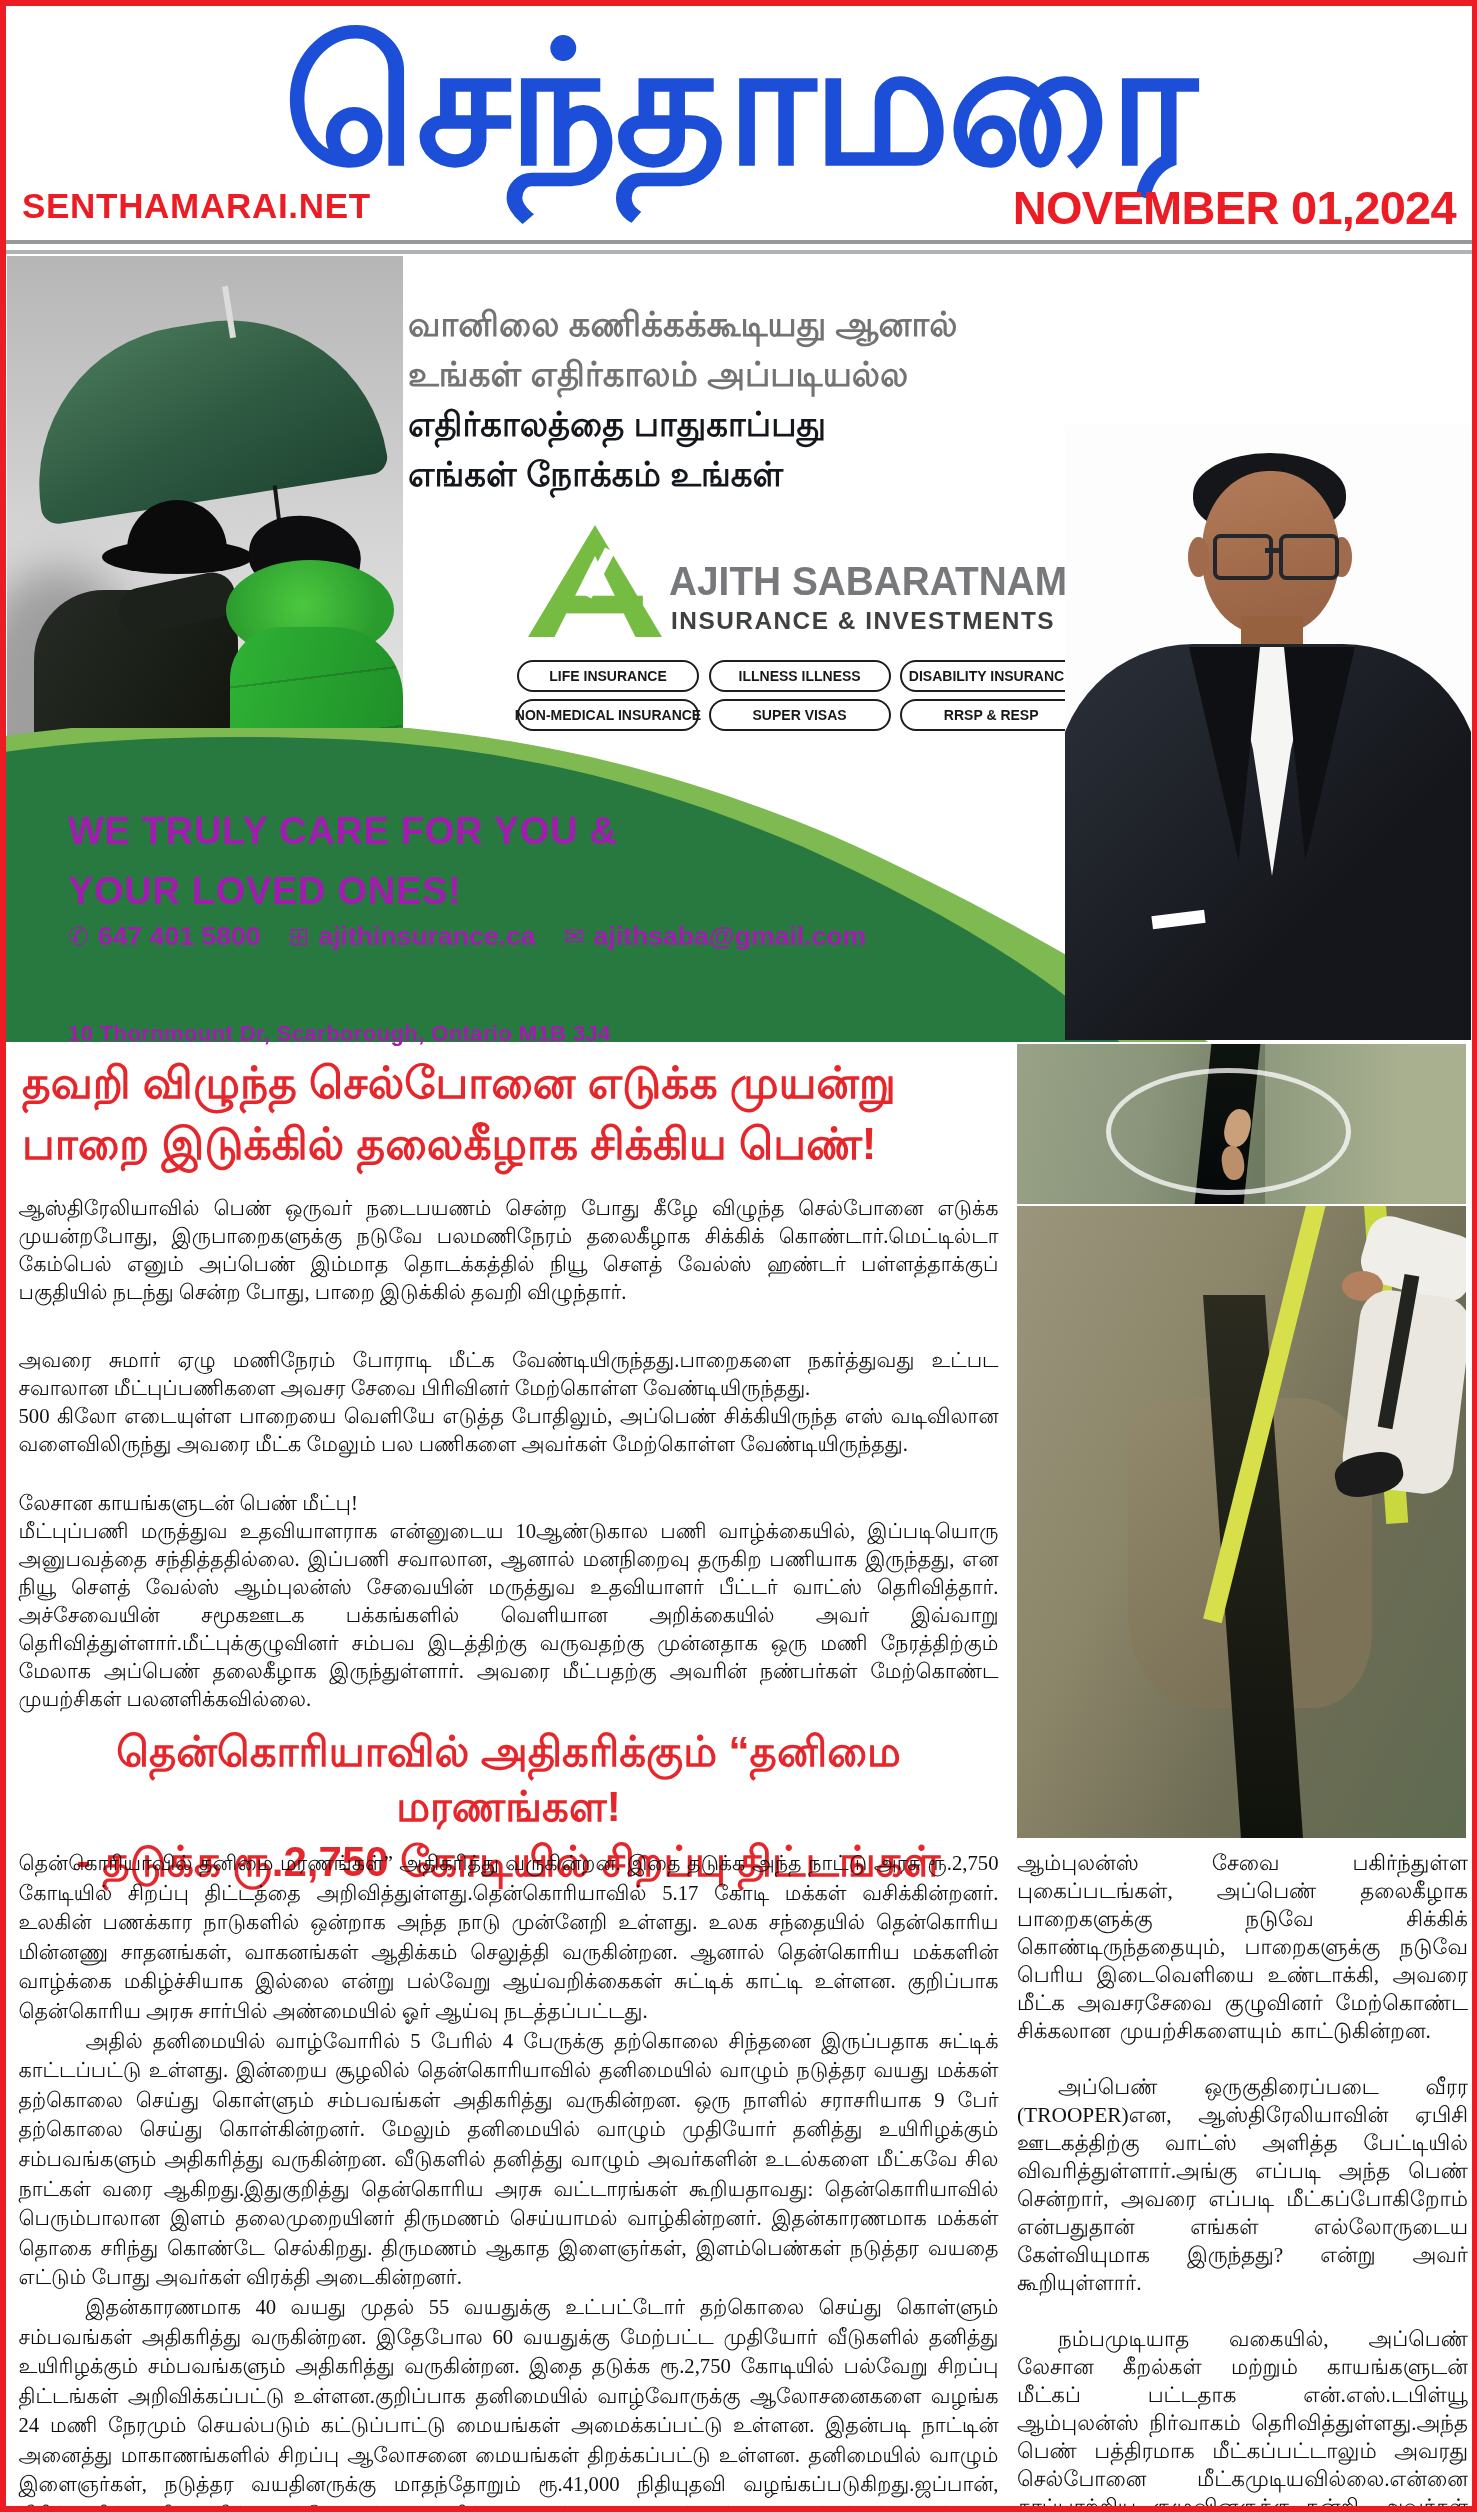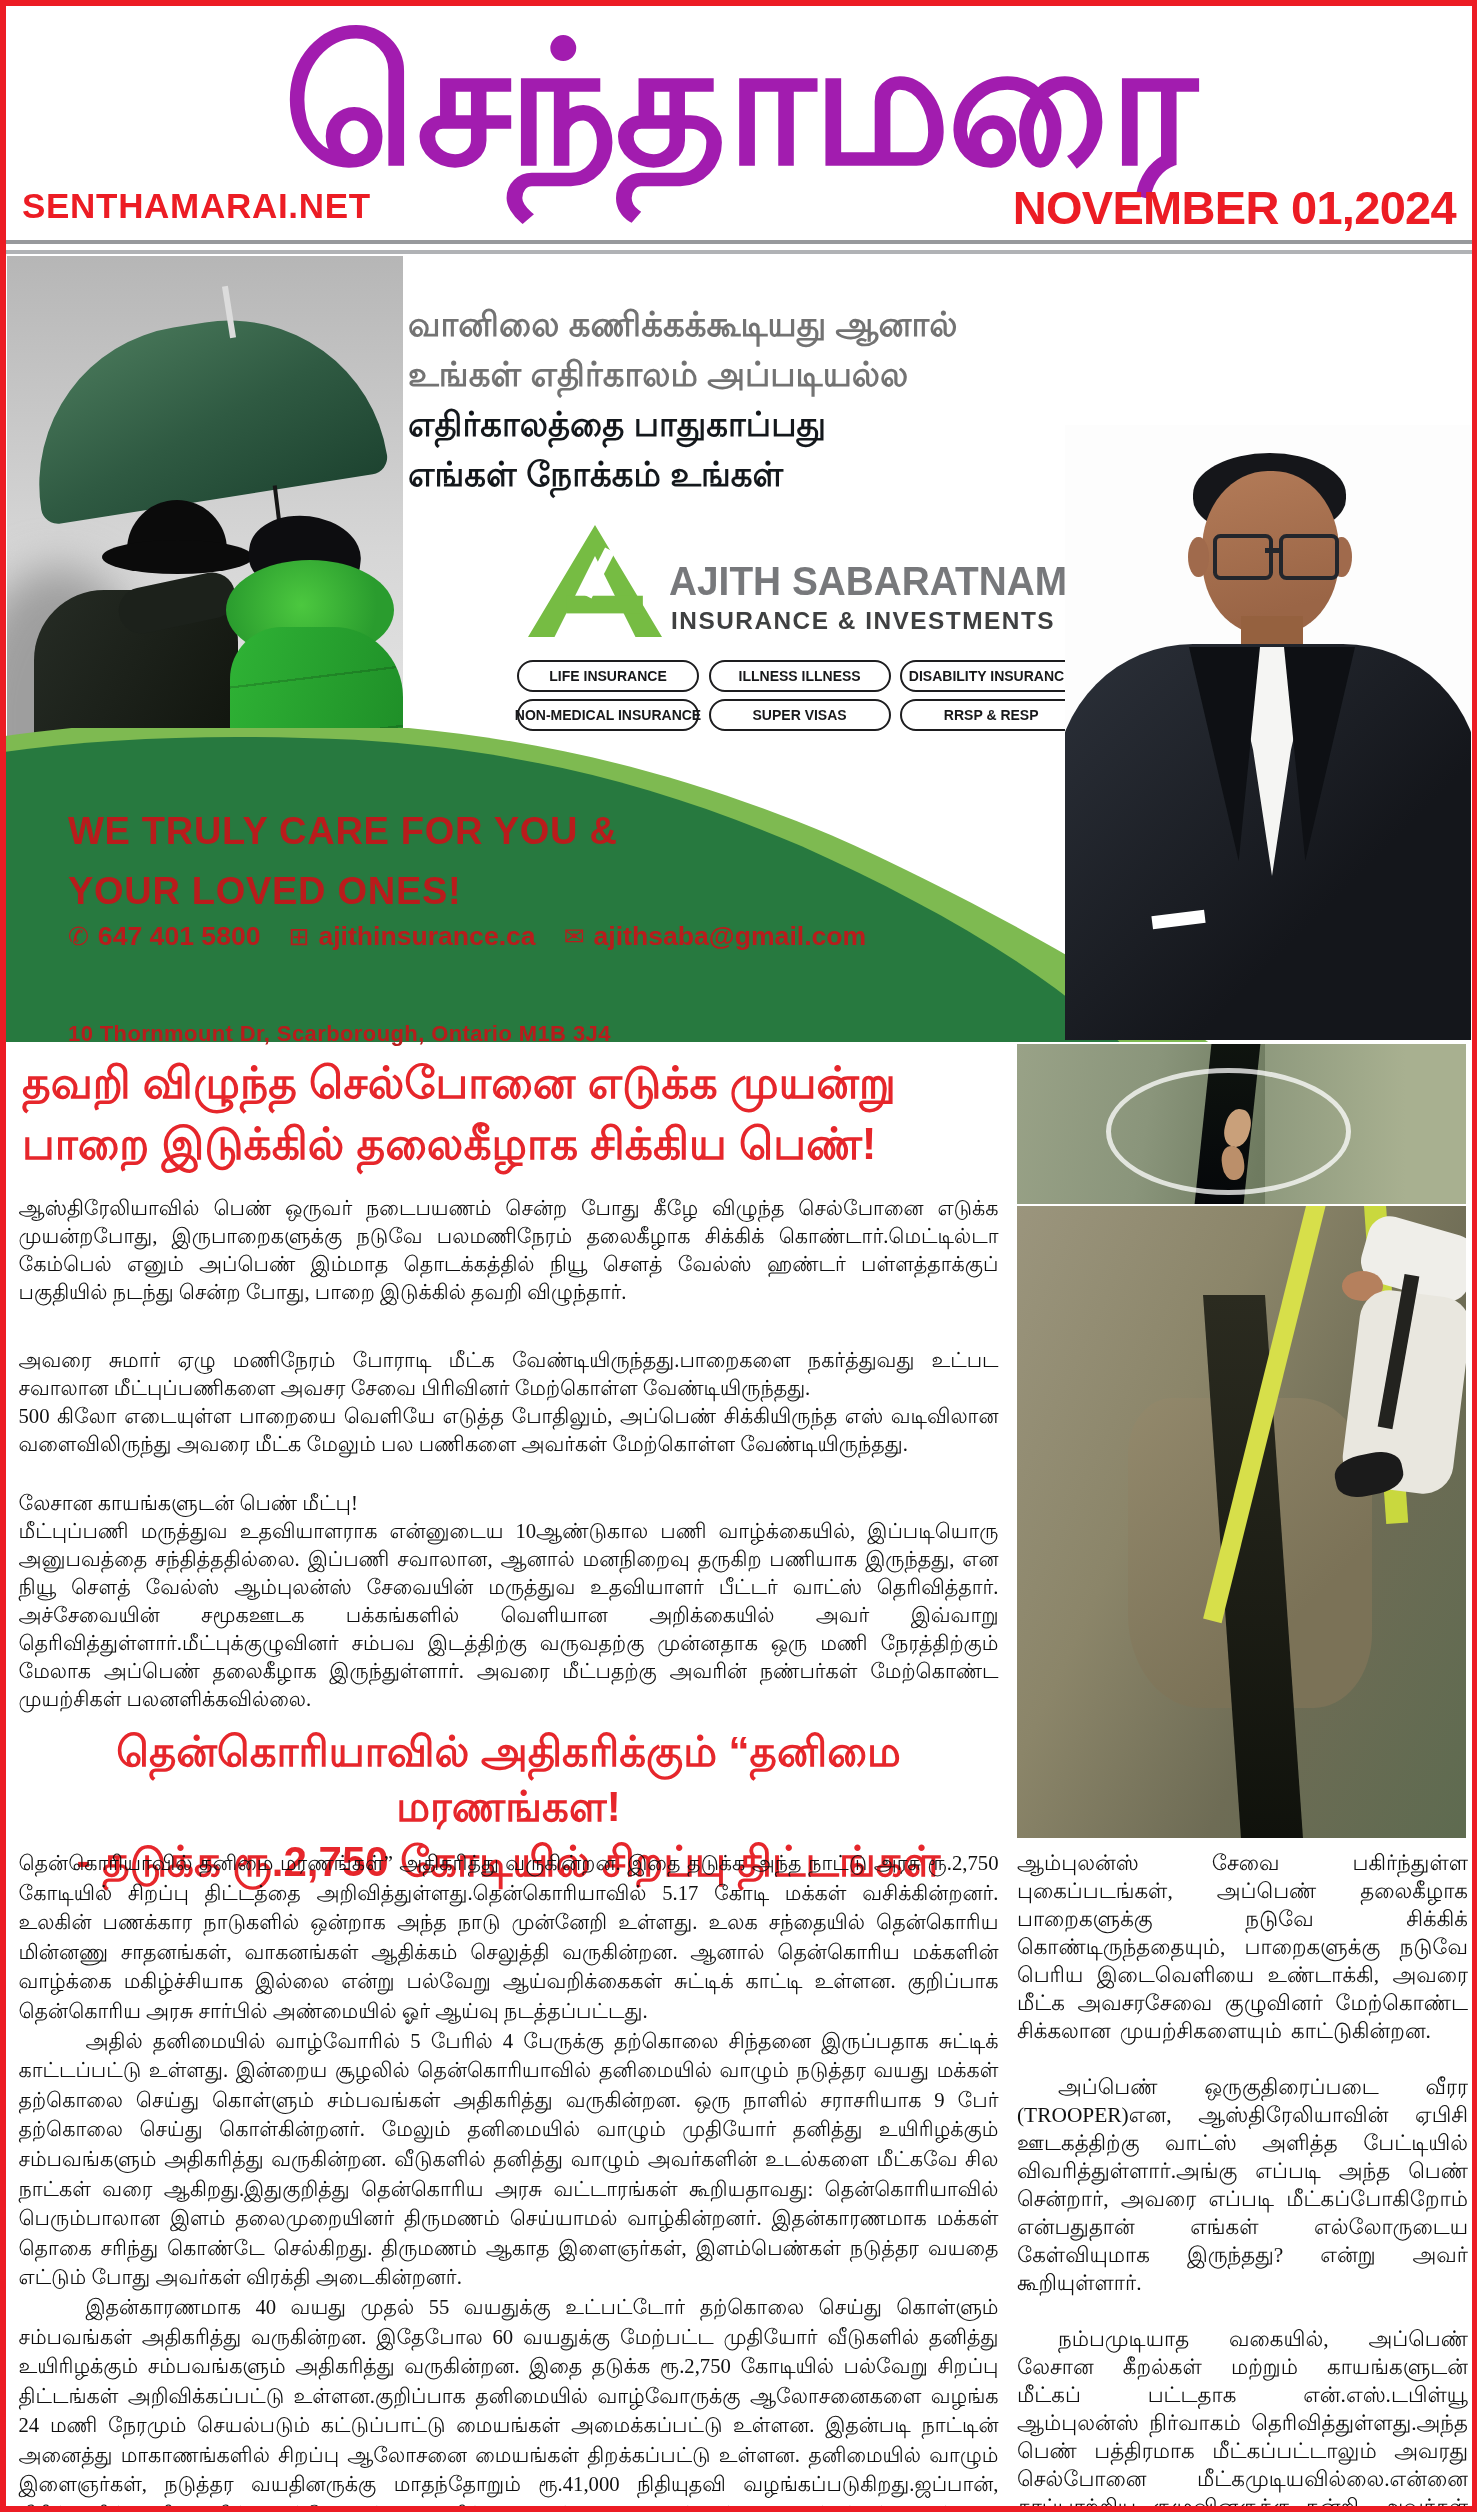--- a/index.html
+++ b/index.html
@@ -2,21 +2,21 @@
 <html style="font-size:11.8px"><head>
 <meta charset="utf-8">
 <style>
   html,body{margin:0;padding:0;background:#888;}
   #page{position:relative;width:1478px;height:2512px;background:#ffffff;overflow:hidden;
         font-family:"Liberation Sans",sans-serif;}
   .page-border{position:absolute;inset:0;border:6.7px solid #ec1c24;z-index:50;pointer-events:none;}
   .abs{position:absolute;}
 
   
-  .masthead-title{left:0;top:10.3px;width:100%;text-align:center;color:#a21caf;
+  .masthead-title{left:0;top:10.3px;width:100%;text-align:center;color:#1d4ed8;
     font-size:171px;font-weight:bold;line-height:1.1;letter-spacing:-3px;white-space:nowrap;}
   .site-name{left:22px;top:186px;color:#ec1c24;font-size:35px;font-weight:bold;letter-spacing:0.7px;}
   .issue-date{right:22px;top:180px;color:#ec1c24;font-size:47px;font-weight:bold;letter-spacing:-0.7px;}
   .rule1{left:0;top:240px;width:100%;height:4.4px;background:#97999c;}
   .rule2{left:0;top:250px;width:100%;height:3.7px;background:#b0b2b5;}
 
   
   .photo-couple{left:7.4px;top:256px;width:396px;height:729px;overflow:hidden;
      background:linear-gradient(180deg,#b6b6b6 0%,#d6d6d6 40%,#efefef 85%);}
   .pc-blob1{left:-44px;top:310px;width:192px;height:310px;background:#9e9e9e;filter:blur(22px);border-radius:50%;}
@@ -46,21 +46,21 @@
   .brand-name{left:669px;top:559px;color:#77787b;font-size:40px;font-weight:bold;letter-spacing:0;transform:scaleX(.97);transform-origin:left;}
   .brand-sub{left:671px;top:607px;color:#3f4041;font-size:24.4px;font-weight:bold;letter-spacing:1.5px;}
 
   
   .services{left:517px;top:660px;width:570px;display:grid;grid-template-columns:repeat(3,182px);gap:6.7px 9.6px;}
   .pill{height:28px;border:2.2px solid #1d1d1f;border-radius:16.3px;background:#fff;
     display:flex;align-items:center;justify-content:center;font-size:14px;font-weight:bold;color:#17181a;white-space:nowrap;}
 
   
   .banner-svg{left:0;top:728px;width:1478px;height:314px;z-index:3;}
-  .banner-text{z-index:6;color:#b91c1c;}
+  .banner-text{z-index:6;color:#a21caf;}
   .bt1{left:68px;top:810px;font-size:38px;font-weight:bold;letter-spacing:0.7px;}
   .bt2{left:68px;top:870px;font-size:38px;font-weight:bold;letter-spacing:0.7px;}
   .contact-row{left:68px;top:921px;display:flex;gap:28px;align-items:center;font-size:26.6px;font-weight:bold;}
   .contact-item{display:flex;gap:8.9px;align-items:center;}
   .cicon{font-size:25px;font-weight:normal;}
   .address{left:68px;top:1021px;font-size:22px;font-weight:bold;letter-spacing:0.4px;}
 
   
   .photo-man{left:1065px;top:425px;width:406px;height:615px;background:#fdfdfd;overflow:hidden;z-index:5;}
   .pm-hair{left:128px;top:28px;width:153px;height:83px;background:#15161a;border-radius:50% 50% 45% 45%;}

